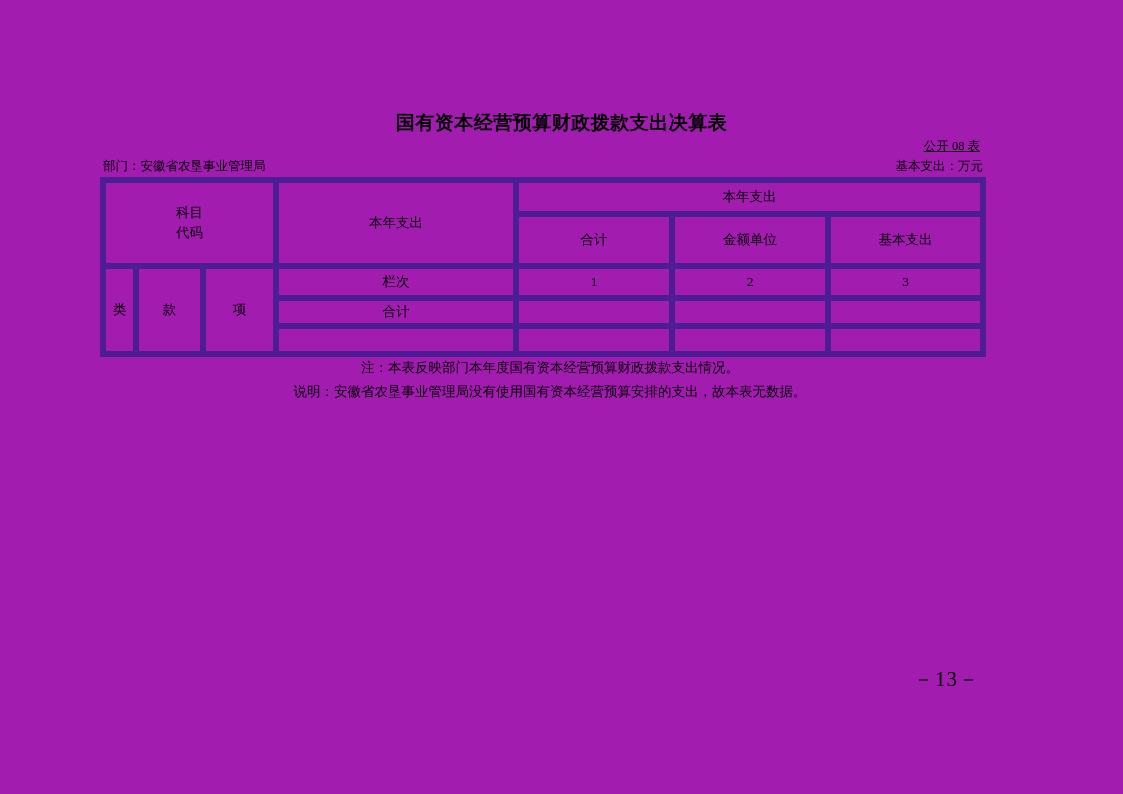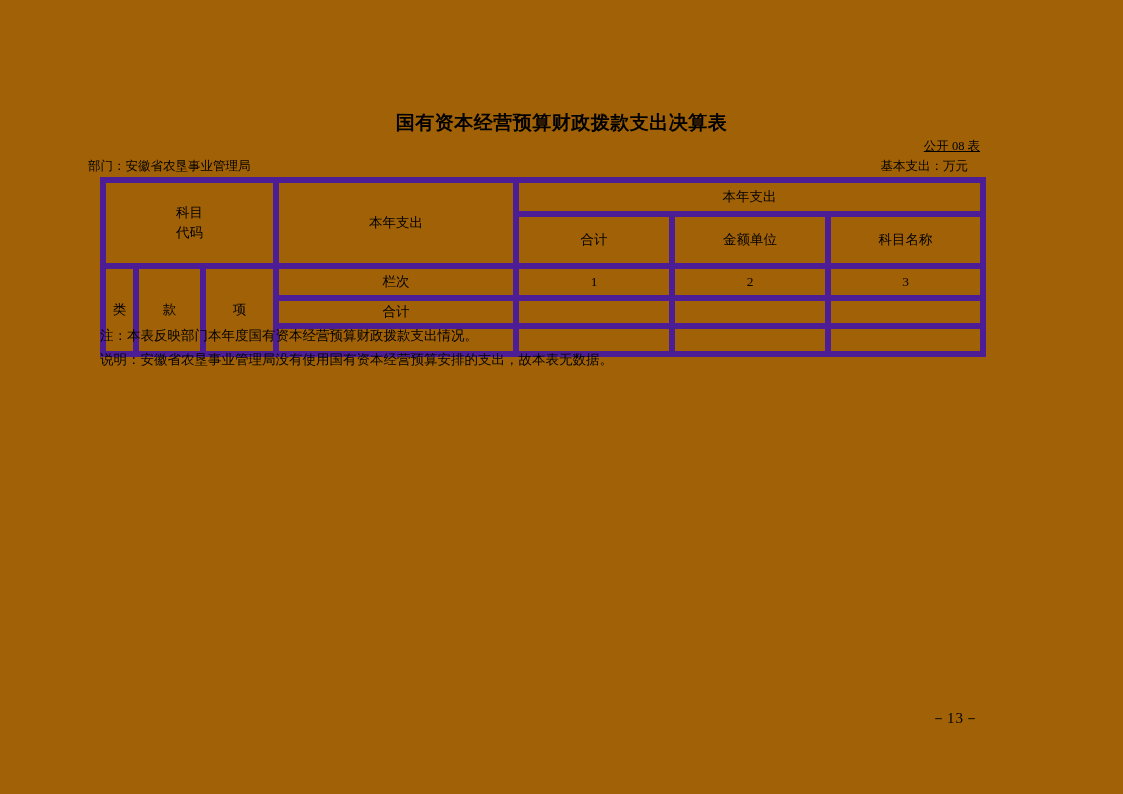--- a/index.html
+++ b/index.html
@@ -8,21 +8,21 @@
     background: #ffffff;
   }
   body {
     font-family: "Liberation Serif", "DejaVu Serif", serif;
     color: #000000;
   }
   .page {
     position: relative;
     width: 1123px;
     height: 794px;
-    background: #a16207;
+    background: #a21caf;
     overflow: hidden;
   }
 
   
   .doc-title {
     position: absolute;
     top: 110px;
     left: 0;
     width: 1123px;
     text-align: center;
@@ -38,21 +38,21 @@
     top: 138px;
     right: 143px;
     font-size: 12.5px;
     text-decoration: underline;
   }
 
   
   .subhead {
     position: absolute;
     top: 158px;
-    left: 88px;
+    left: 103px;
     width: 880px;
     display: flex;
     justify-content: space-between;
     align-items: flex-end;
     font-size: 12.5px;
   }
   .subhead .dept { white-space: nowrap; }
   .subhead .unit { white-space: nowrap; }
 
   
@@ -77,36 +77,36 @@
   }
   .h-code { height: 60px; }
   .h-sub  { height: 26px; }
   .h-row  { height: 22px; }
   .code-head-line { line-height: 1.45; }
   .lead-col { font-size: 13.5px; }
 
   
   .notes {
     position: absolute;
-    top: 324px;
+    top: 356px;
     left: 100px;
     width: 900px;
     font-size: 13.5px;
     line-height: 1.75;
+    text-align: center;
   }
   .notes div { white-space: nowrap; }
 
   
   .page-no {
     position: absolute;
     top: 665px;
     right: 143px;
-    font-size: 15px;
+    font-size: 21px;
     letter-spacing: 1px;
-    margin-top: 44px;
   }
 </style>
 </head>
 <body>
 
 <div class="page">
 
   <div class="doc-title">国有资本经营预算财政拨款支出决算表</div>
 
   <div class="form-no">公开 08 表</div>
@@ -134,21 +134,21 @@
               <div>科目</div>
               <div>代码</div>
             </div>
           </td>
           <td class="h-code" rowspan="2">本年支出</td>
           <td style="height:28px" colspan="3">本年支出</td>
         </tr>
         <tr>
           <td style="height:46px">合计</td>
           <td>金额单位</td>
-          <td>科目名称</td>
+          <td>基本支出</td>
         </tr>
 
         <tr>
           <td class="h-sub lead-col" rowspan="3">类</td>
           <td class="h-sub lead-col" rowspan="3">款</td>
           <td class="h-sub lead-col" rowspan="3">项</td>
           <td class="h-sub">栏次</td>
           <td class="h-sub">1</td>
           <td class="h-sub">2</td>
           <td class="h-sub">3</td>

